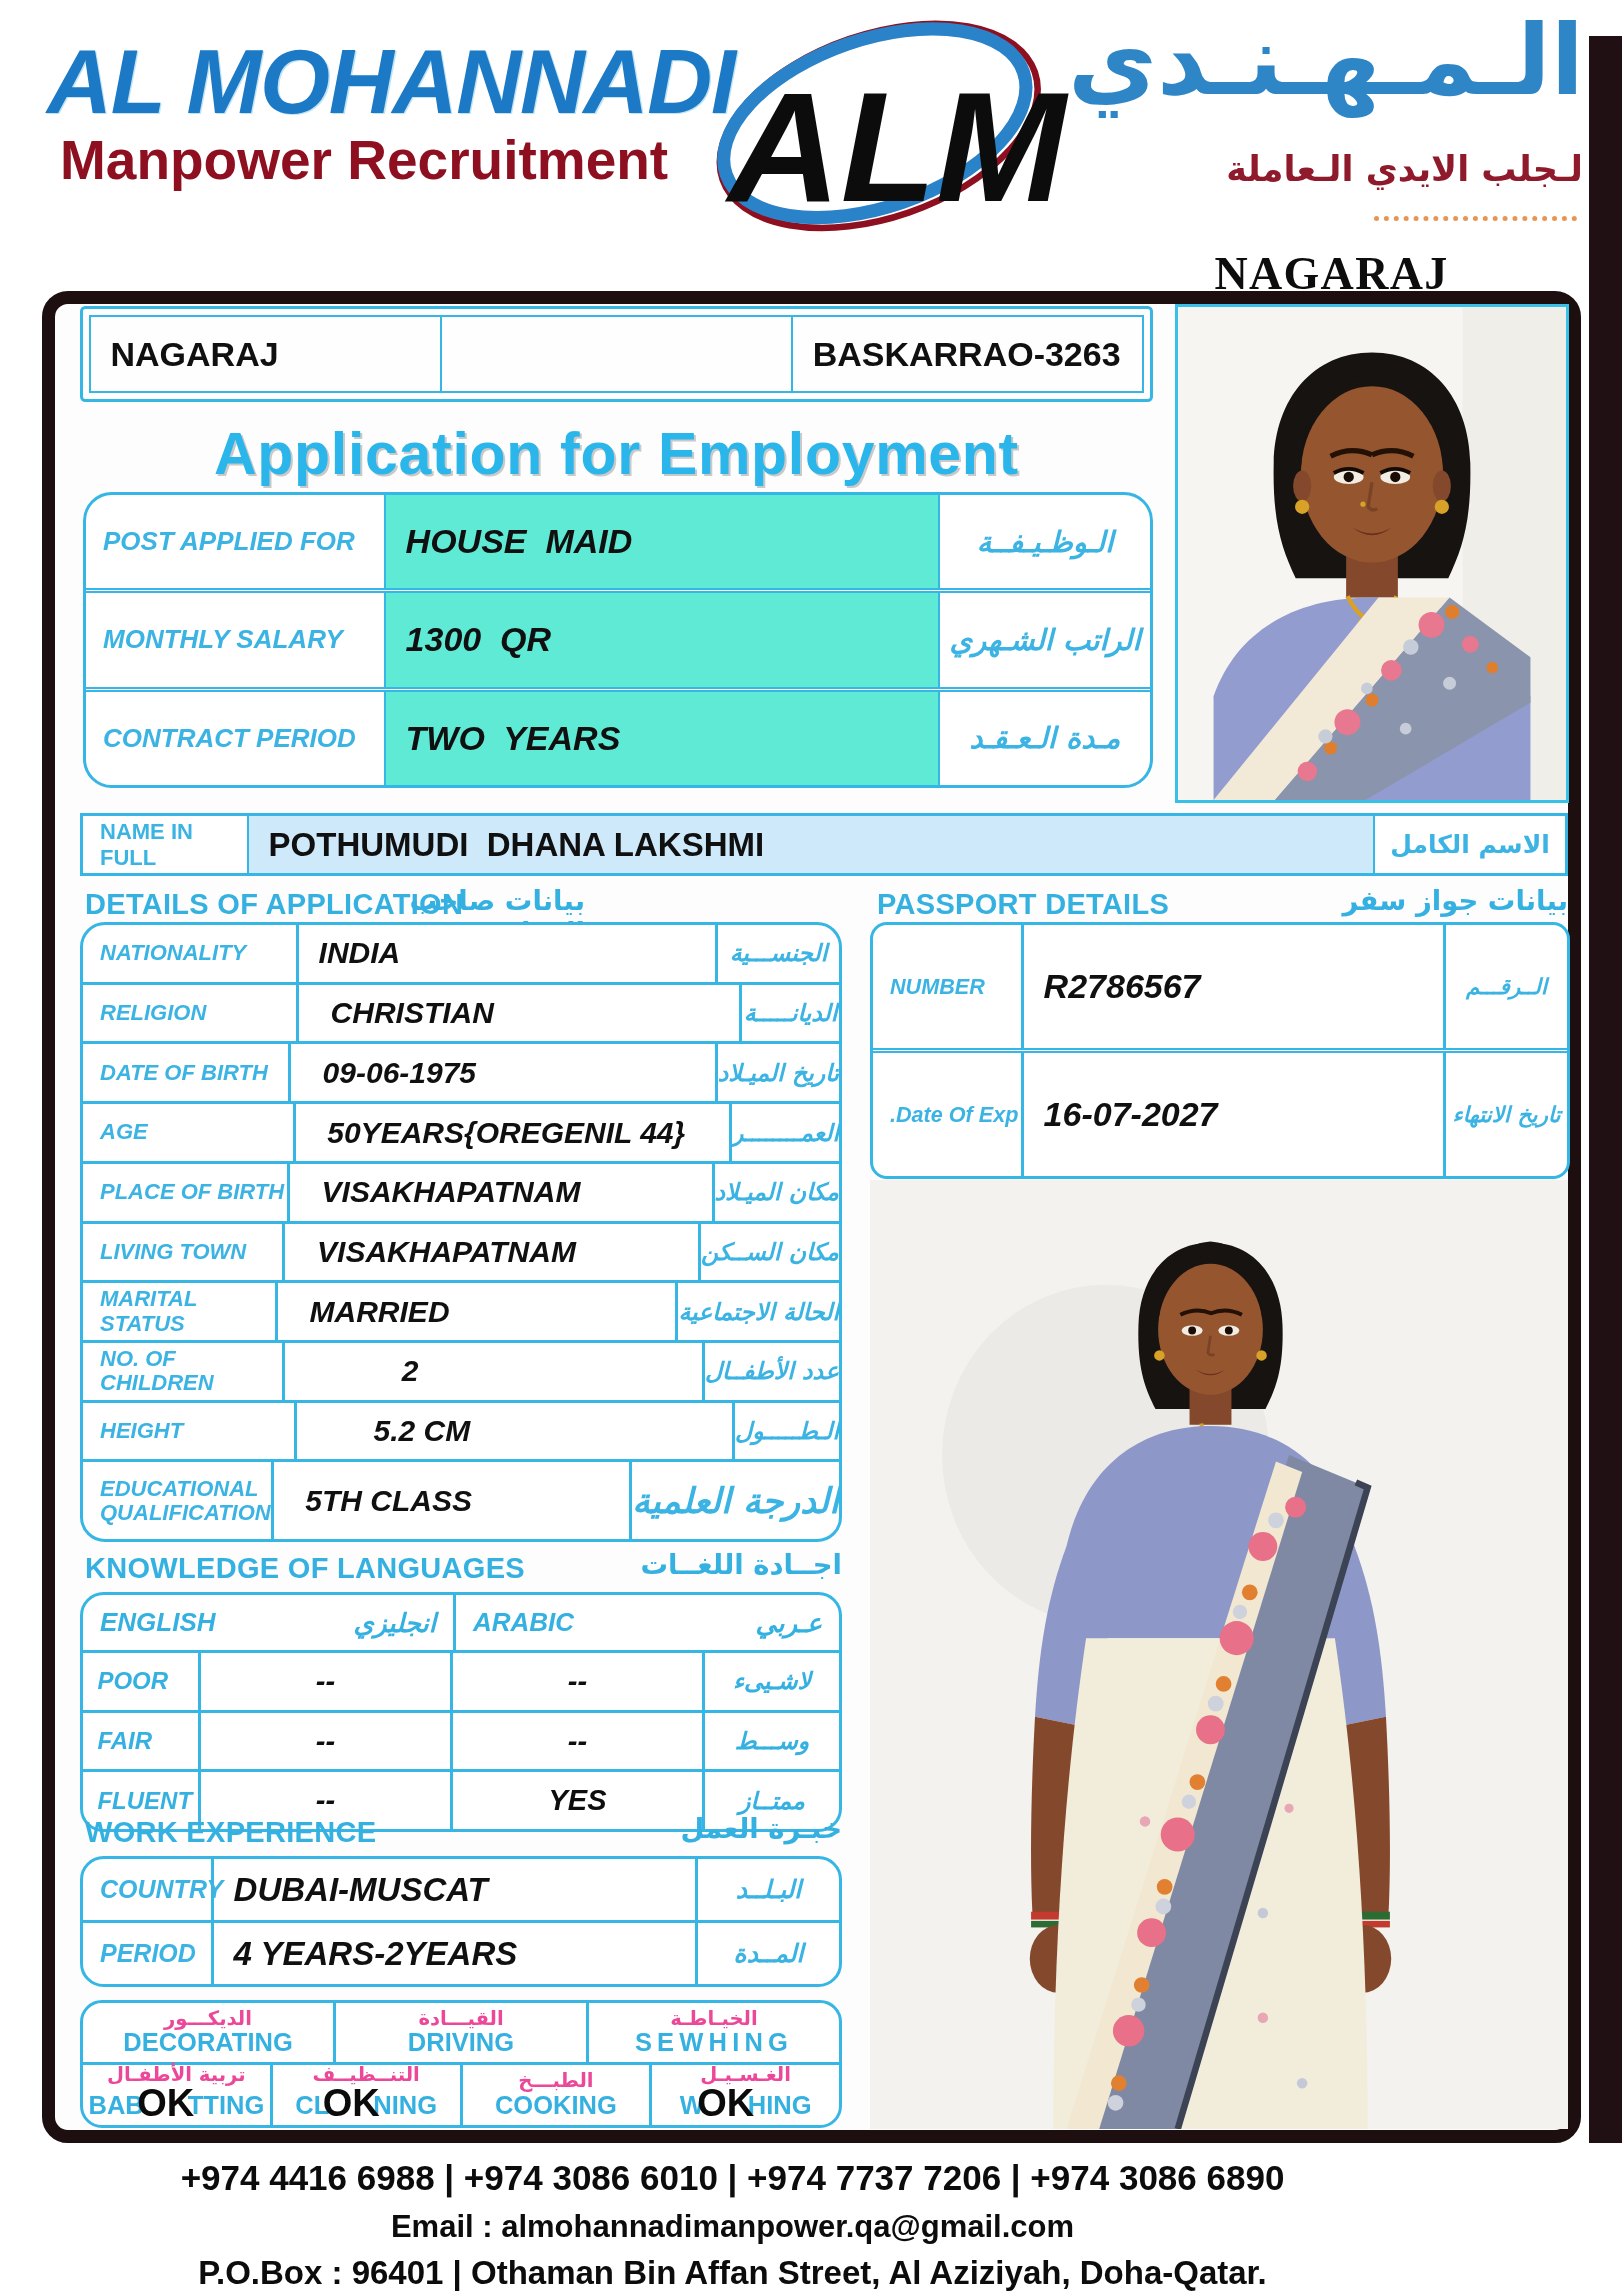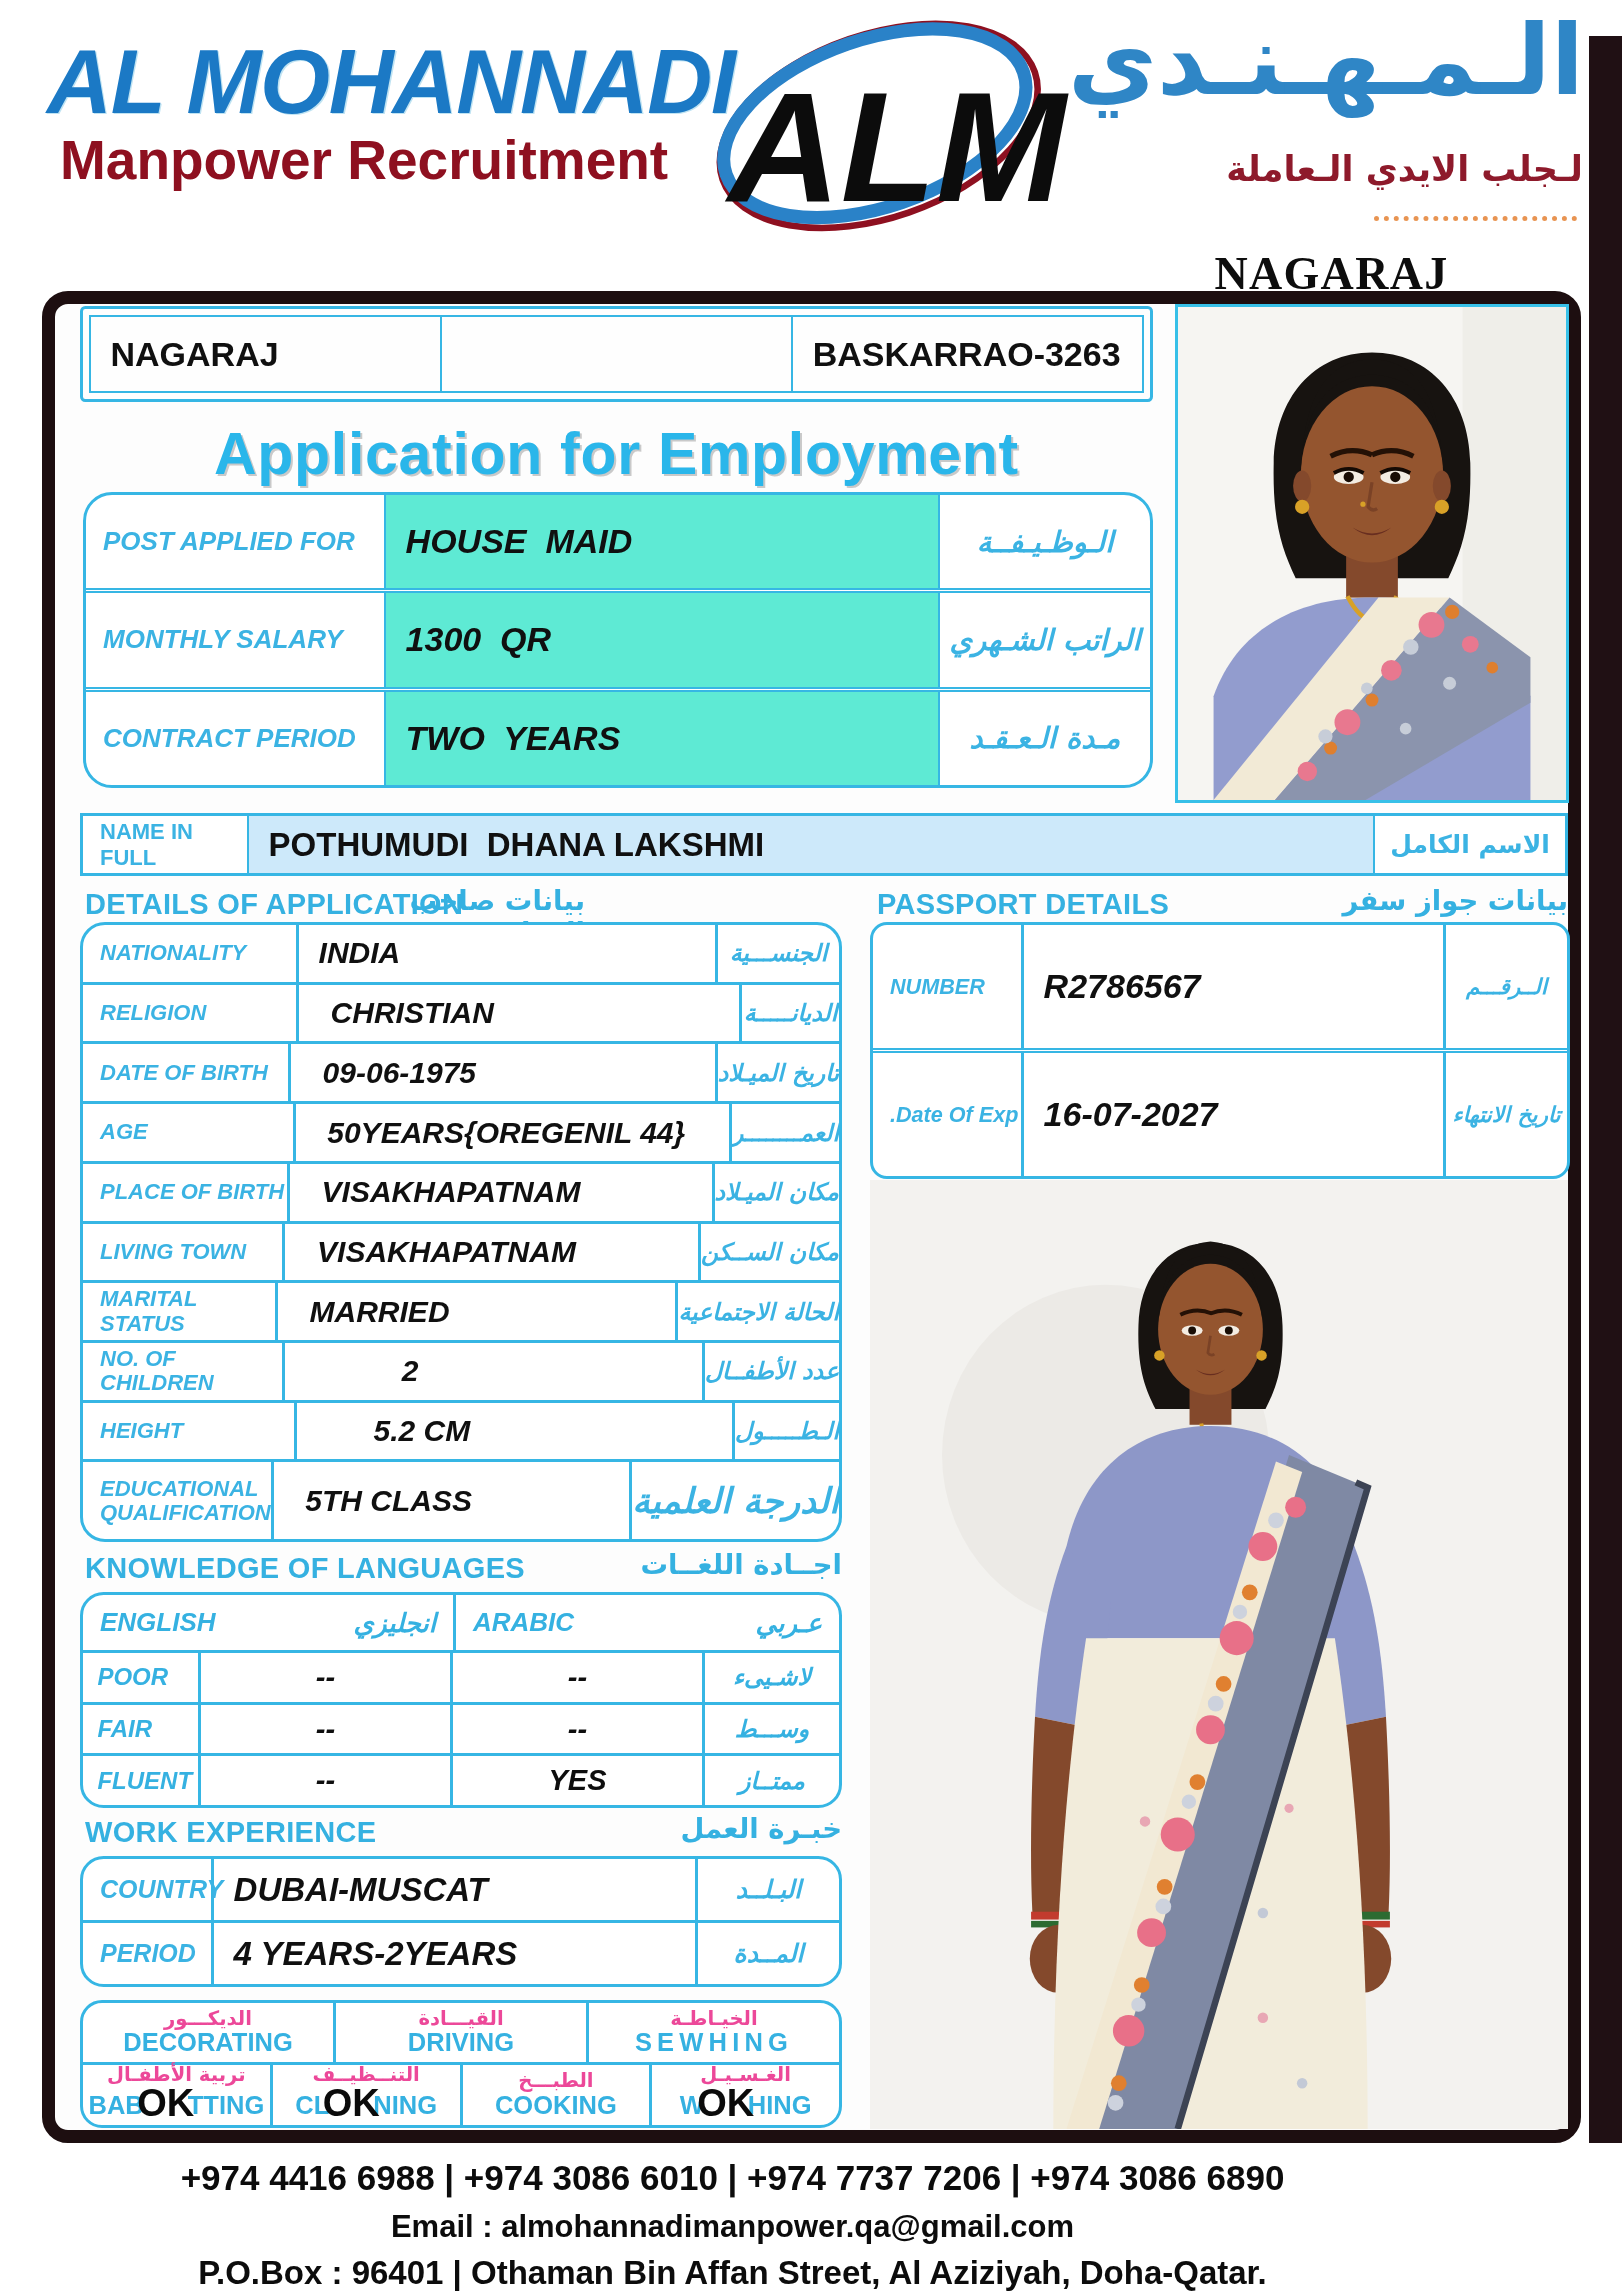--- a/index.html
+++ b/index.html
@@ -69,21 +69,21 @@
   .details .trow:nth-child(10) { flex:1.35; }
   .details .trow:nth-child(10) .tar { font-size:35px; font-weight:800; }
 
   
   .passport { left:815px; top:618px; width:700px; height:257px; border-radius:17px; }
   .passport .tlbl { width:151px; font-size:21.6px; border-right:3.3px solid #36b6e4; }
   .passport .tval { width:419px; font-size:34px; }
   .passport .tar { flex:1; font-size:21.6px; border-left:3.3px solid #36b6e4; }
 
   
-  .langs { left:25px; top:1288px; width:762px; height:216px; border-radius:23.6px; }
+  .langs { left:25px; top:1288px; width:762px; height:240px; border-radius:23.6px; }
   .lg-h { display:flex; height:58px; border-bottom:3.9px solid #36b6e4; }
   .lg-g { display:flex; align-items:center; justify-content:space-between; padding:0 17px; font-size:26px; font-weight:800; color:#35b1e1; }
   .lg-g .ar { font-size:26px; }
   .lg-g1 { width:370px; }
   .lg-g2 { flex:1; border-left:3.9px solid #36b6e4; }
   .lg-r { display:flex; flex:1; }
   .lg-r + .lg-r { border-top:3.3px solid #36b6e4; }
   .lg-lbl { width:115px; display:flex; align-items:center; padding-left:14.4px; font-size:24px; font-weight:800; color:#35b1e1; }
   .lg-v { width:252px; display:flex; align-items:center; justify-content:center; font-size:29px; font-weight:800; color:#0e0e0e; border-left:3.3px solid #36b6e4; }
   .lg-v.g { border-left:3.9px solid #36b6e4; }

